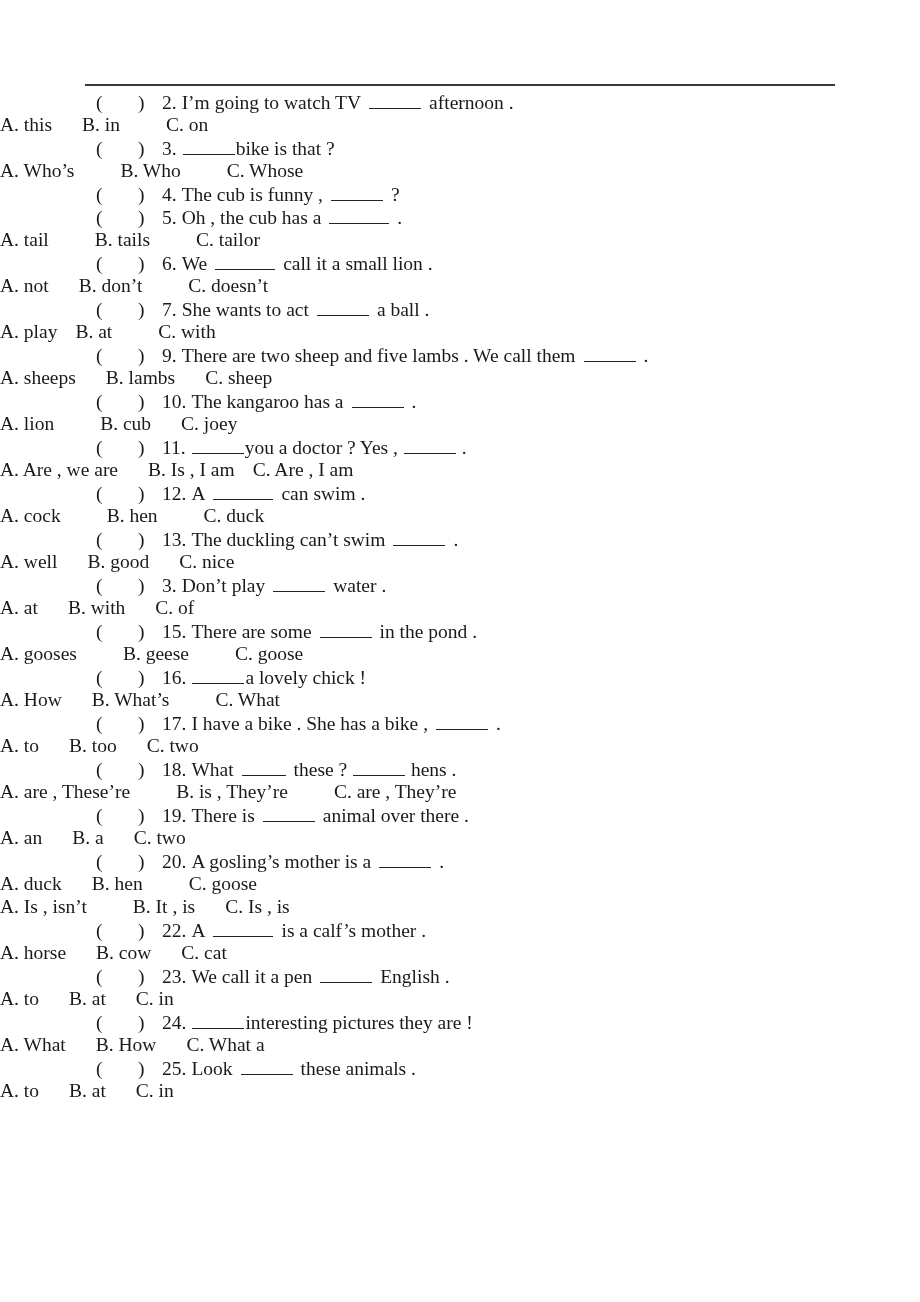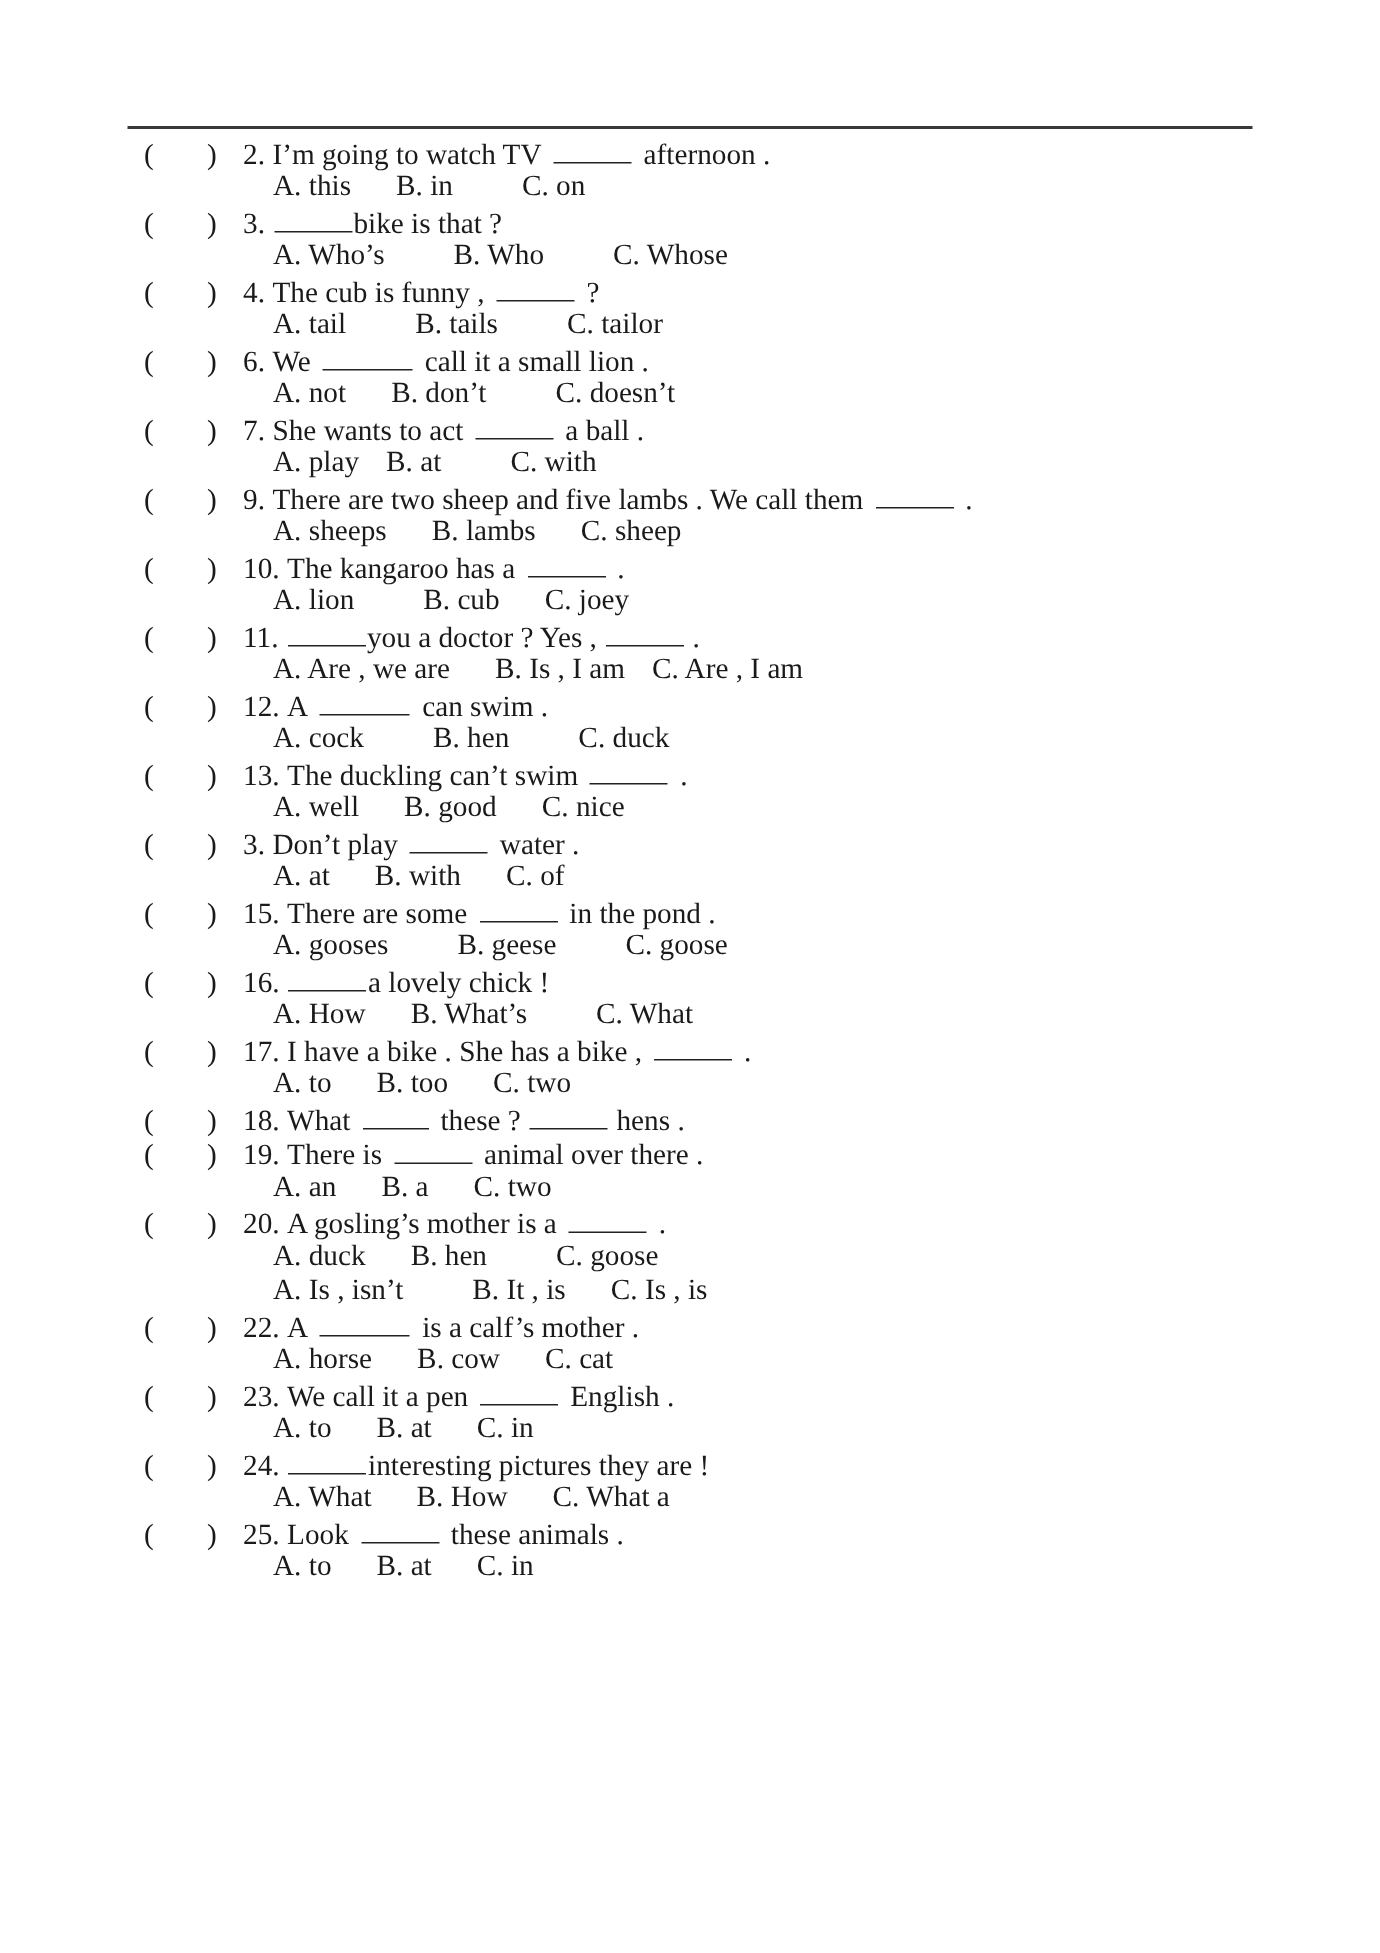--- a/index.html
+++ b/index.html
@@ -75,21 +75,20 @@
   .q-stem {
     display: inline;
   }
 
   
   .opt-line {
     display: block;
     height: 23px;
     line-height: 23px;
     font-size: 19.5px;
-    padding-left: 182px;
     white-space: nowrap;
   }
   .opt {
     display: inline-block;
   }
   .opt-gap-sm { width: 18px; display: inline-block; }
   .opt-gap-md { width: 30px; display: inline-block; }
   .opt-gap-lg { width: 46px; display: inline-block; }
 
   
@@ -119,20 +118,21 @@
         <div class="opt-line"><span class="opt">A. this</span><span class="opt-gap-md"></span><span class="opt">B. in</span><span class="opt-gap-lg"></span><span class="opt">C. on</span></div>
       </div>
       <div class="q-block">
         <div class="q-line"><span class="paren-open">(</span><span class="paren-close">)</span><span class="q-num">3.</span><span class="q-stem"><span class="blank w2"></span><span>bike is that ?</span></span></div>
         <div class="opt-line"><span class="opt">A. Who’s</span><span class="opt-gap-lg"></span><span class="opt">B. Who</span><span class="opt-gap-lg"></span><span class="opt">C. Whose</span></div>
       </div>
       <div class="q-block">
         <div class="q-line"><span class="paren-open">(</span><span class="paren-close">)</span><span class="q-num">4.</span><span class="q-stem"><span>The cub is funny ,</span><span class="sp"></span><span class="blank w2"></span><span class="sp"></span><span>?</span></span></div>
       </div>
       <div class="q-block">
+        <div class="q-line"><span class="paren-open">(</span><span class="paren-close">)</span><span class="q-num">5.</span><span class="q-stem"><span>Oh , the cub has a</span><span class="sp"></span><span class="blank w3"></span><span class="sp"></span><span>.</span></span></div>
         <div class="opt-line"><span class="opt">A. tail</span><span class="opt-gap-lg"></span><span class="opt">B. tails</span><span class="opt-gap-lg"></span><span class="opt">C. tailor</span></div>
       </div>
       <div class="q-block">
         <div class="q-line"><span class="paren-open">(</span><span class="paren-close">)</span><span class="q-num">6.</span><span class="q-stem"><span>We</span><span class="sp"></span><span class="blank w3"></span><span class="sp"></span><span>call it a small lion .</span></span></div>
         <div class="opt-line"><span class="opt">A. not</span><span class="opt-gap-md"></span><span class="opt">B. don’t</span><span class="opt-gap-lg"></span><span class="opt">C. doesn’t</span></div>
       </div>
       <div class="q-block">
         <div class="q-line"><span class="paren-open">(</span><span class="paren-close">)</span><span class="q-num">7.</span><span class="q-stem"><span>She wants to act</span><span class="sp"></span><span class="blank w2"></span><span class="sp"></span><span>a ball .</span></span></div>
         <div class="opt-line"><span class="opt">A. play</span><span class="opt-gap-sm"></span><span class="opt">B. at</span><span class="opt-gap-lg"></span><span class="opt">C. with</span></div>
       </div>
@@ -167,20 +167,21 @@
       <div class="q-block">
         <div class="q-line"><span class="paren-open">(</span><span class="paren-close">)</span><span class="q-num">16.</span><span class="q-stem"><span class="blank w2"></span><span>a lovely chick !</span></span></div>
         <div class="opt-line"><span class="opt">A. How</span><span class="opt-gap-md"></span><span class="opt">B. What’s</span><span class="opt-gap-lg"></span><span class="opt">C. What</span></div>
       </div>
       <div class="q-block">
         <div class="q-line"><span class="paren-open">(</span><span class="paren-close">)</span><span class="q-num">17.</span><span class="q-stem"><span>I have a bike . She has a bike ,</span><span class="sp"></span><span class="blank w2"></span><span class="sp"></span><span>.</span></span></div>
         <div class="opt-line"><span class="opt">A. to</span><span class="opt-gap-md"></span><span class="opt">B. too</span><span class="opt-gap-md"></span><span class="opt">C. two</span></div>
       </div>
       <div class="q-block">
         <div class="q-line"><span class="paren-open">(</span><span class="paren-close">)</span><span class="q-num">18.</span><span class="q-stem"><span>What</span><span class="sp"></span><span class="blank w1"></span><span class="sp"></span><span>these ?  </span><span class="blank w2"></span><span>  hens .</span></span></div>
+        <div class="opt-line"><span class="opt">A. are , These’re</span><span class="opt-gap-lg"></span><span class="opt">B. is , They’re</span><span class="opt-gap-lg"></span><span class="opt">C. are , They’re</span></div>
       </div>
       <div class="q-block">
         <div class="q-line"><span class="paren-open">(</span><span class="paren-close">)</span><span class="q-num">19.</span><span class="q-stem"><span>There is</span><span class="sp"></span><span class="blank w2"></span><span class="sp"></span><span>animal over there .</span></span></div>
         <div class="opt-line"><span class="opt">A. an</span><span class="opt-gap-md"></span><span class="opt">B. a</span><span class="opt-gap-md"></span><span class="opt">C. two</span></div>
       </div>
       <div class="q-block">
         <div class="q-line"><span class="paren-open">(</span><span class="paren-close">)</span><span class="q-num">20.</span><span class="q-stem"><span>A gosling’s mother is a</span><span class="sp"></span><span class="blank w2"></span><span class="sp"></span><span>.</span></span></div>
         <div class="opt-line"><span class="opt">A. duck</span><span class="opt-gap-md"></span><span class="opt">B. hen</span><span class="opt-gap-lg"></span><span class="opt">C. goose</span></div>
       </div>
       <div class="q-block">

